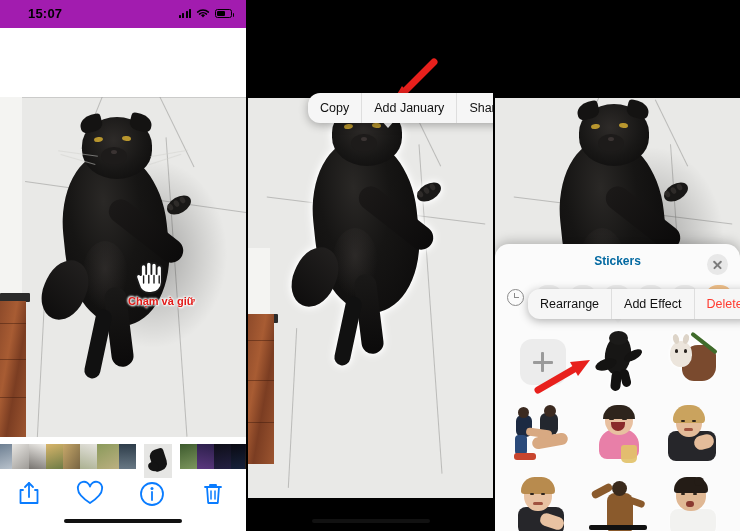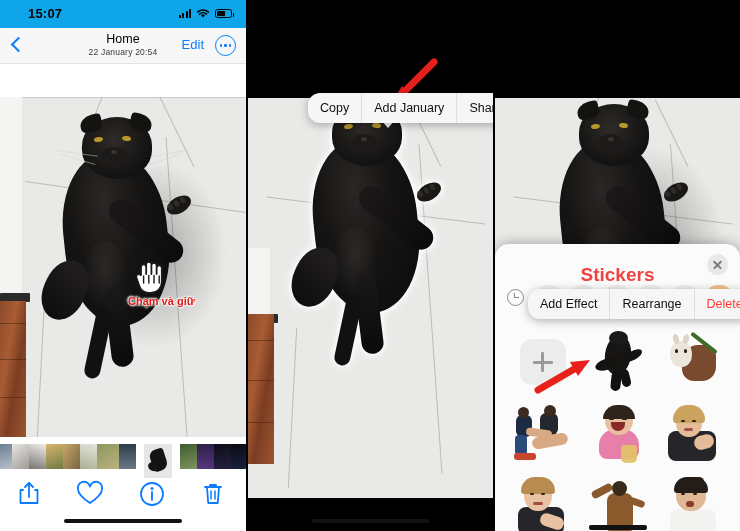--- a/index.html
+++ b/index.html
@@ -7,21 +7,21 @@
   body { font-family:"Liberation Sans", sans-serif; }
 
   #root { position:relative; width:740px; height:531px; }
 
   .panel { position:absolute; top:0; height:531px; overflow:hidden; background:#000; }
   #panel1 { left:0;   width:246px; background:#fff; }
   #panel2 { left:248px; width:245px; }
   #panel3 { left:495px; width:245px; }
 
   
-  .statusbar { position:relative; height:28px; background:#0ea5e9; }
+  .statusbar { position:relative; height:28px; background:#a21caf; }
   .sb-time { position:absolute; left:28px; top:6px; font-size:13px; font-weight:bold; color:#000;
              letter-spacing:.2px; }
   .sb-right { position:absolute; right:14px; top:8px; display:flex; align-items:center; gap:5px; }
   .sig { display:flex; align-items:flex-end; gap:1.5px; height:9px; }
   .sig i { display:block; width:2px; background:#000; border-radius:.5px; }
   .sig i:nth-child(1){height:3px;} .sig i:nth-child(2){height:5px;}
   .sig i:nth-child(3){height:7px;} .sig i:nth-child(4){height:9px;}
   .batt { width:17px; height:9px; border:1px solid #000; border-radius:2.5px; position:relative; }
   .batt::after { content:""; position:absolute; right:-3px; top:2.5px; width:1.5px; height:4px;
                  background:#000; border-radius:0 1px 1px 0; }
@@ -118,21 +118,21 @@
   .ctxmenu .it { padding:8px 12px; font-size:12.5px; color:#111; white-space:nowrap; cursor:pointer;
       display:flex; align-items:center; justify-content:center; }
   .ctxmenu .it + .it { border-left:1px solid #dedede; }
   .ctxmenu .danger { color:#ff3b30; }
   .ctx-tail { position:absolute; width:14px; height:8px; background:#f6f6f6; z-index:49;
       clip-path:polygon(0 0,100% 0,50% 100%); }
 
   
   .sheet { position:absolute; left:0; right:0; bottom:0; top:244px; background:#fbfbfb;
       border-radius:14px 14px 0 0; box-shadow:0 -2px 12px rgba(0,0,0,.25); overflow:hidden; }
-  .sheet-title { text-align:center; font-size:19px; font-weight:bold; color:#ef4444; padding-top:20px; }
+  .sheet-title { text-align:center; font-size:12px; font-weight:bold; color:#0369a1; padding-top:10px; }
   .sheet-close { position:absolute; right:12px; top:10px; width:21px; height:21px; border-radius:50%;
       background:#e8e8e8; cursor:pointer; }
   .sheet-close::before,.sheet-close::after { content:""; position:absolute; left:5px; top:10px;
       width:11px; height:1.6px; background:#7c7c7c; border-radius:1px; }
   .sheet-close::before { transform:rotate(45deg); } .sheet-close::after { transform:rotate(-45deg); }
 
   .cat-row { position:absolute; left:0; right:0; top:38px; height:30px; display:flex;
       align-items:center; gap:6px; padding:0 6px; }
   .cat-row .cbtn { width:28px; height:25px; border-radius:13px; flex:0 0 auto; position:relative;
       display:flex; align-items:center; justify-content:center; }
@@ -173,33 +173,20 @@
           <path d="M7 9.6 L9 7.2 A3.1 3.1 0 0 0 5 7.2 Z" fill="#000"></path>
           <path d="M1.6 4.1 A8 8 0 0 1 12.4 4.1" stroke="#000" stroke-width="1.5" fill="none" stroke-linecap="round"></path>
           <path d="M3.5 6.1 A5.2 5.2 0 0 1 10.5 6.1" stroke="#000" stroke-width="1.5" fill="none" stroke-linecap="round"></path>
         </svg>
         <div class="batt">
             <i></i>
           </div>
       </div>
     </div>
 
-    <div class="navbar">
-      <div class="nav-back"></div>
-      <div class="nav-title">
-        <div class="t1">Home</div>
-        <div class="t2">22 January  20:54</div>
-      </div>
-      <div class="nav-edit">Edit</div>
-      <div class="nav-more">
-          <i></i>
-          <i></i>
-          <i></i>
-        </div>
-    </div>
 
     <div class="photo-wrap" style="position:absolute;left:0;top:97px;width:246px;height:340px;">
       <div class="floor"></div>
       <div class="grout" style="left:0;top:0;width:246px;height:1px;background:rgba(150,150,148,.35);"></div>
       <div class="grout" style="left:92px;top:-6px;width:1px;height:60px;transform:rotate(22deg);"></div>
       <div class="grout" style="left:176px;top:-6px;width:1px;height:80px;transform:rotate(-26deg);"></div>
       <div class="grout" style="left:24px;top:100px;width:230px;height:1px;transform:rotate(8deg);"></div>
       <div class="grout" style="left:176px;top:40px;width:1px;height:300px;transform:rotate(-4deg);"></div>
       <div class="grout" style="left:40px;top:210px;width:1px;height:140px;transform:rotate(3deg);"></div>
       <div class="wallwhite" style="top:0;height:196px;background:#f4f4f2;"></div>
@@ -522,22 +509,22 @@
             <div style="position:absolute;left:10px;top:0px;width:34px;height:16px;background:#241c16;border-radius:16px 16px 4px 4px;"></div>
             <div style="position:absolute;left:30px;top:0px;width:10px;height:9px;background:#241c16;border-radius:50%;"></div>
             <div style="position:absolute;left:17px;top:16px;width:4px;height:2px;background:#2e241c;border-radius:1px;"></div>
             <div style="position:absolute;left:29px;top:16px;width:4px;height:2px;background:#2e241c;border-radius:1px;"></div>
             <div style="position:absolute;left:22px;top:24px;width:8px;height:6px;background:#8a3a30;border-radius:4px;"></div>
           </div>
         </div>
       </div>
 
       <div class="ctxmenu" style="left:33px;top:45px;">
+        <div class="it">Rearrange</div>
         <div class="it">Add Effect</div>
-        <div class="it">Rearrange</div>
         <div class="it danger">Delete</div>
       </div>
       <div class="ctx-tail" style="left:116px;top:71px;"></div>
     </div>
 
     <div class="arrow" style="left:37px;top:358px;width:66px;height:38px;">
       <svg width="66" height="38" viewBox="0 0 66 38">
         <path d="M6 32 L44 10" stroke="#e8201c" stroke-width="7" stroke-linecap="round"></path>
         <path d="M58 2 L38 4 L46 18 Z" fill="#e8201c"></path>
       </svg>

